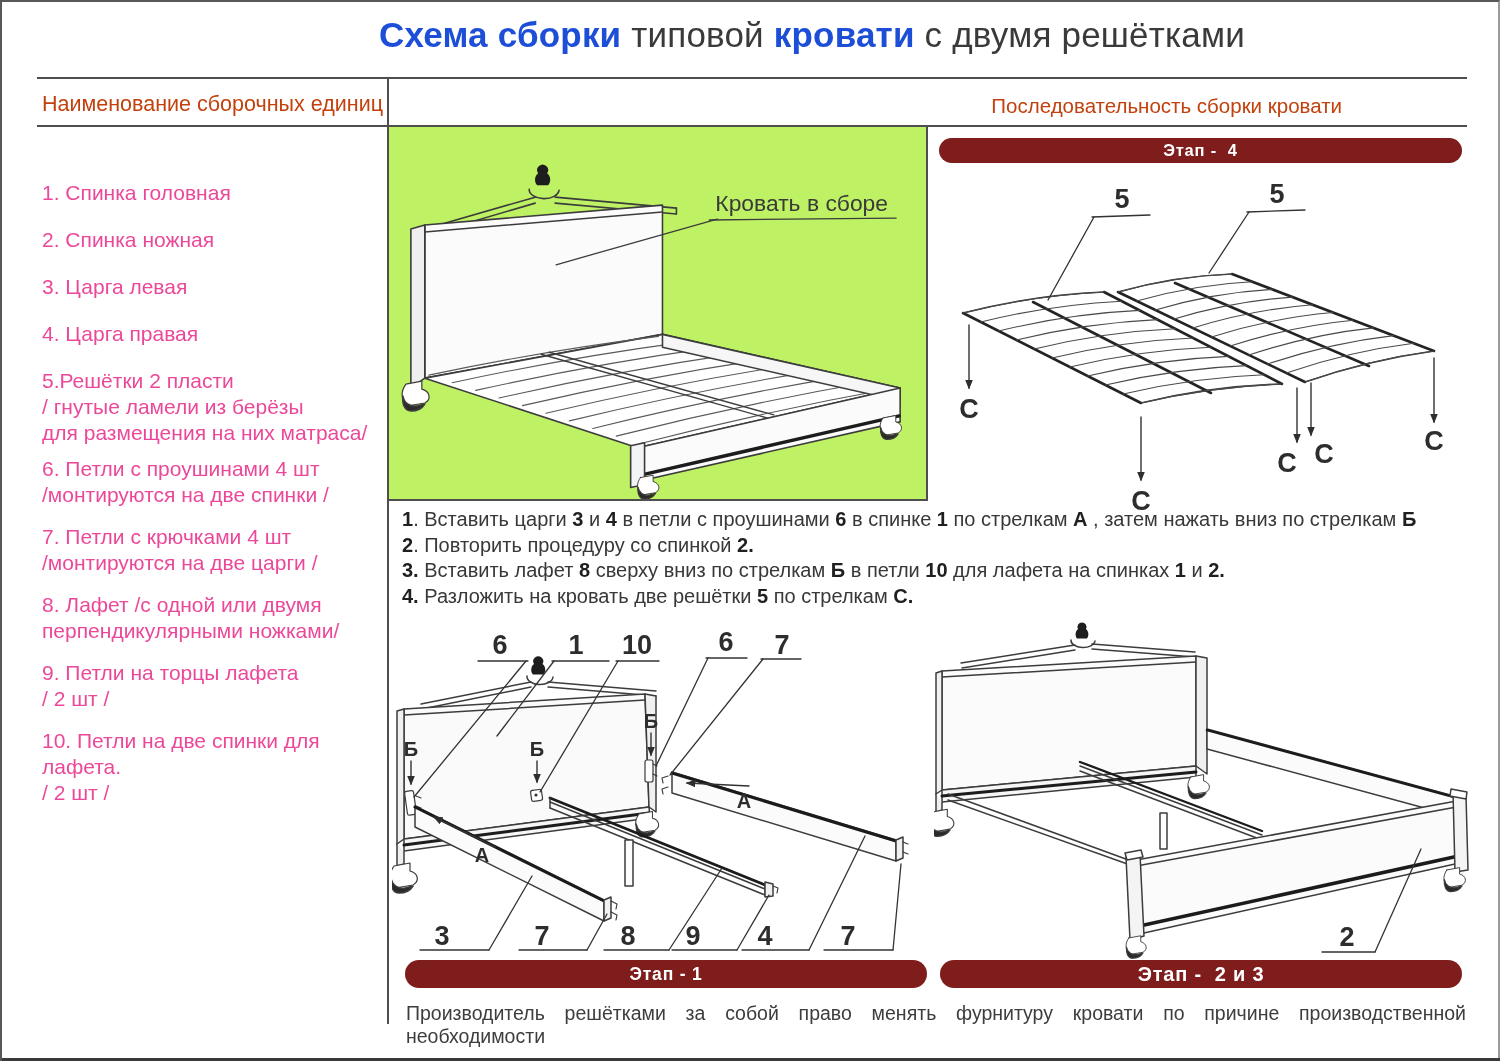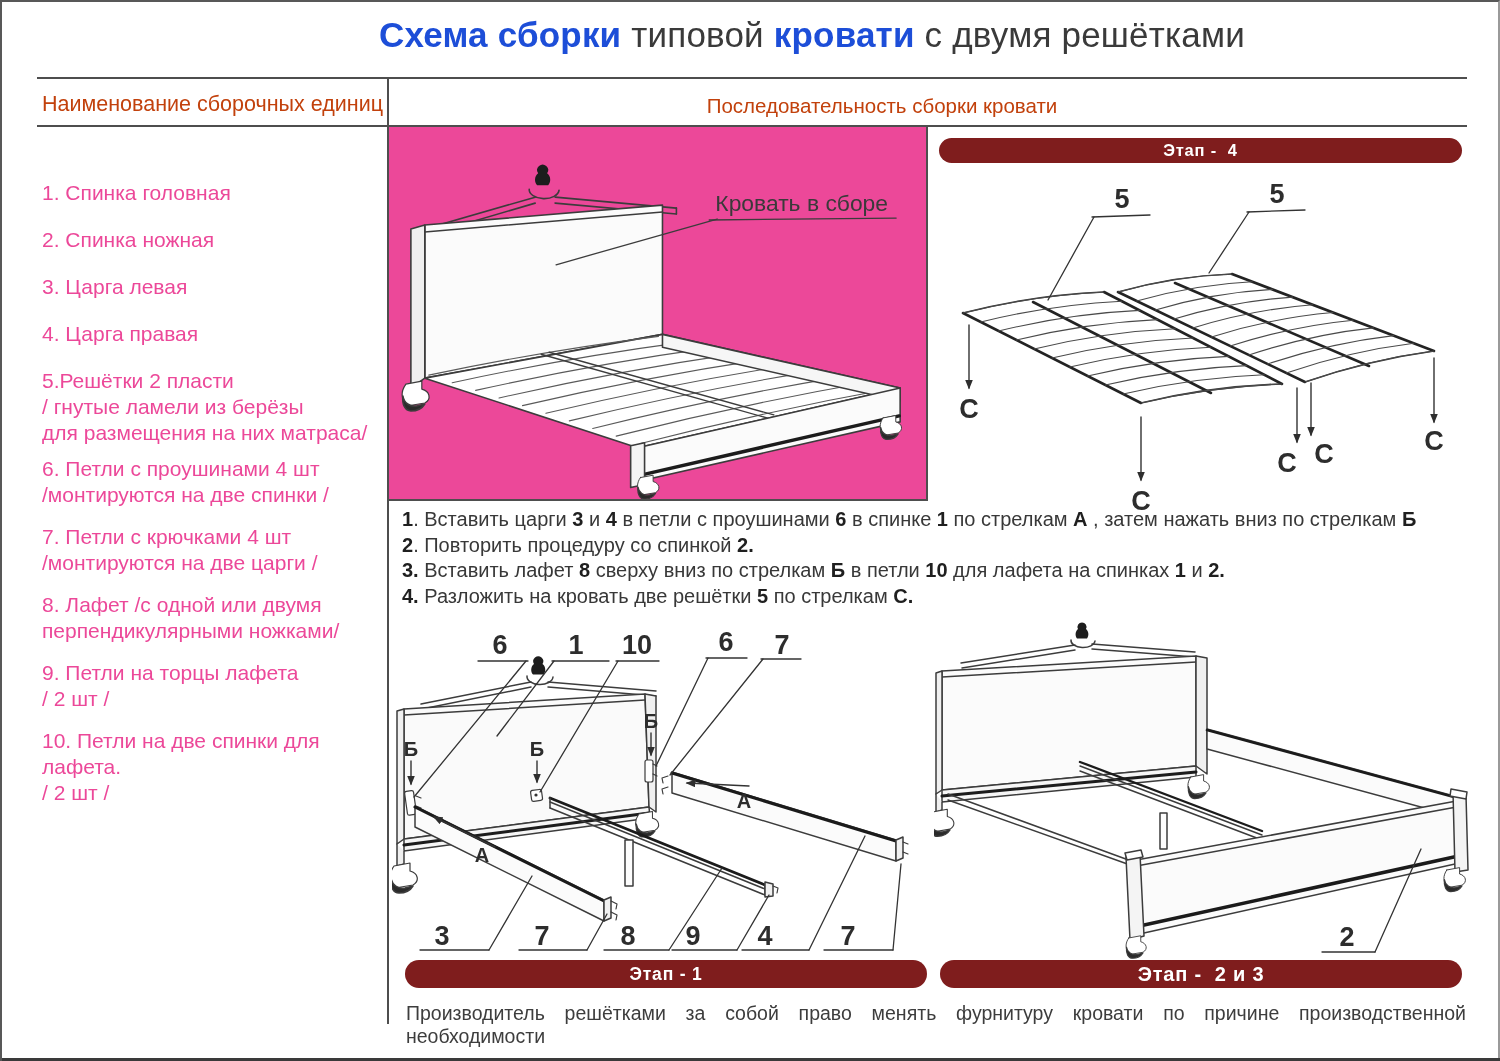--- a/index.html
+++ b/index.html
@@ -9,26 +9,26 @@
   .title{position:absolute;left:120px;top:13px;width:1380px;text-align:center;font-size:35px;color:#2e2e2e;letter-spacing:.2px;white-space:nowrap}
   .title .b{font-weight:700}
   .title span{font-weight:400;color:#3a3a3a}
   .title span.b{color:#1d4ed8}
   .hr{position:absolute;background:#4e4e4e;height:2px}
   .hr-top{left:35px;top:75px;width:1430px}
   .hr-2{left:35px;top:123px;width:1430px}
   .vdiv{position:absolute;left:385px;top:75px;width:2px;height:947px;background:#4e4e4e}
   .col-head{position:absolute;font-size:21.5px;color:#c2410c;white-space:nowrap}
   .col-head.left{left:40px;top:90px}
-  .col-head.right{left:420px;top:92px;width:920px;text-align:center;font-size:20.5px}
+  .col-head.right{left:420px;top:92px;width:920px;text-align:right;font-size:20.5px}
   #parts-list{position:absolute;left:40px;top:178px;width:350px;font-size:21px;line-height:26px;color:#ec4899}
   .part-item{margin-bottom:21px}
   .part-item:nth-child(5){margin-bottom:10px}
   .part-item:nth-child(n+6){margin-bottom:16px}
-  .bed-box{position:absolute;left:385px;top:123px;width:541px;height:376px;border:2px solid #4e4e4e;background:#ec4899}
+  .bed-box{position:absolute;left:385px;top:123px;width:541px;height:376px;border:2px solid #4e4e4e;background:#bef264}
   .pill{position:absolute;background:#7f1d1d;color:#fff;font-weight:700;display:flex;align-items:center;justify-content:center;letter-spacing:.8px;white-space:pre}
   .pill-4{left:937px;top:136px;width:523px;height:25px;border-radius:12.5px;font-size:16.5px}
   .pill-1{left:403px;top:958px;width:522px;height:28px;border-radius:14px;font-size:17.5px}
   .pill-23{left:938px;top:958px;width:522px;height:28px;border-radius:14px;font-size:20px}
   #instructions{position:absolute;left:400px;top:505px;width:1064px;font-size:20px;line-height:25.5px;color:#383838}
   #instructions .b{font-weight:700;color:#1f1f1f}
   .footer{position:absolute;left:404px;top:1000px;width:1060px;font-size:19.5px;color:#3d3d3d;text-align:justify;text-align-last:justify}
   .bottom-bar{position:absolute;left:0;top:1056px;width:1500px;height:5px;background:#3a3a3a}
   svg{position:absolute}
   svg text{font-family:"Liberation Sans",sans-serif;fill:#2d2d2d}

